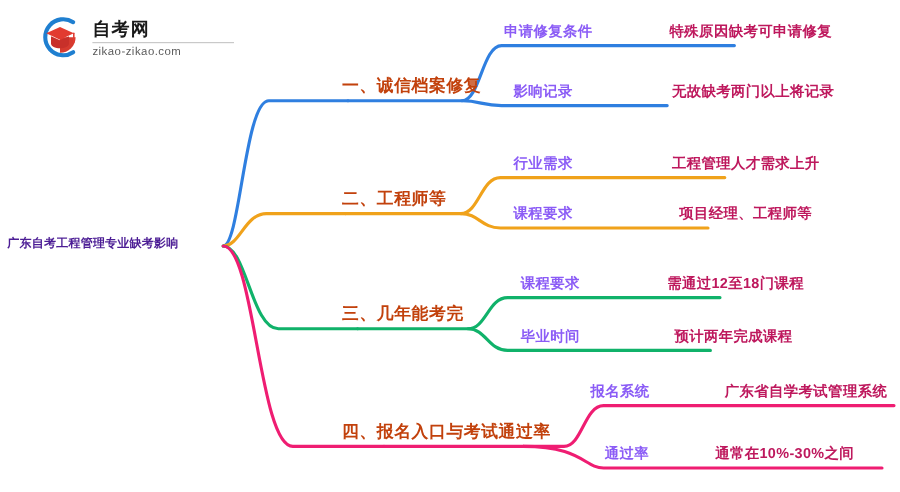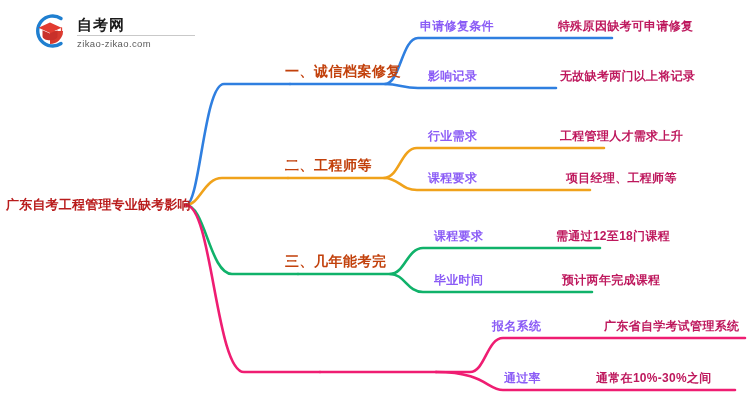--- a/index.html
+++ b/index.html
@@ -17,21 +17,21 @@
   .logo{position:absolute;left:30px;top:11px;display:flex;align-items:center;gap:7px;}
   .logo-mark{position:relative;width:40px;height:40px;flex:0 0 40px;}
   .logo-txt{display:flex;flex-direction:column;justify-content:space-between;padding-top:2px;}
   .logo-cn{font-size:15px;font-weight:bold;color:#1a1a1a;letter-spacing:1px;line-height:17px;}
   .logo-rule{height:1px;background:#c9c9c9;margin:2px 0 2px 0;width:118px;}
   .logo-en{font-size:9.5px;color:#5b5b5b;letter-spacing:.4px;line-height:11px;}
 
   
   .node{position:absolute;white-space:nowrap;color:#111;}
   .root{
-    font-size:13px;font-weight:bold;color:#b91c1c;
+    font-size:10px;font-weight:bold;color:#4c1d95;
     left:6px;top:196px;letter-spacing:.2px;
   }
   .lvl1{font-size:14px;font-weight:bold;color:#c2410c;letter-spacing:.5px;}
   .lvl2{font-size:12px;font-weight:bold;color:#8b5cf6;letter-spacing:.3px;}
   .lvl3{font-size:12px;font-weight:bold;color:#be185d;letter-spacing:.3px;}
 </style>
 </head>
 <body>
 
 <div id="stage">
@@ -89,18 +89,19 @@
   <div class="node lvl3" style="left:560px;top:128px;">工程管理人才需求上升</div>
   <div class="node lvl2" style="left:428px;top:170px;">课程要求</div>
   <div class="node lvl3" style="left:566px;top:170px;">项目经理、工程师等</div>
 
   <div class="node lvl1" style="left:285px;top:253px;">三、几年能考完</div>
   <div class="node lvl2" style="left:434px;top:228px;">课程要求</div>
   <div class="node lvl3" style="left:556px;top:228px;">需通过12至18门课程</div>
   <div class="node lvl2" style="left:434px;top:272px;">毕业时间</div>
   <div class="node lvl3" style="left:562px;top:272px;">预计两年完成课程</div>
 
+  <div class="node lvl1" style="left:285px;top:351px;">四、报名入口与考试通过率</div>
   <div class="node lvl2" style="left:492px;top:318px;">报名系统</div>
   <div class="node lvl3" style="left:604px;top:318px;">广东省自学考试管理系统</div>
   <div class="node lvl2" style="left:504px;top:370px;">通过率</div>
   <div class="node lvl3" style="left:596px;top:370px;">通常在10%-30%之间</div>
 
 </div>
 
 </body></html>

